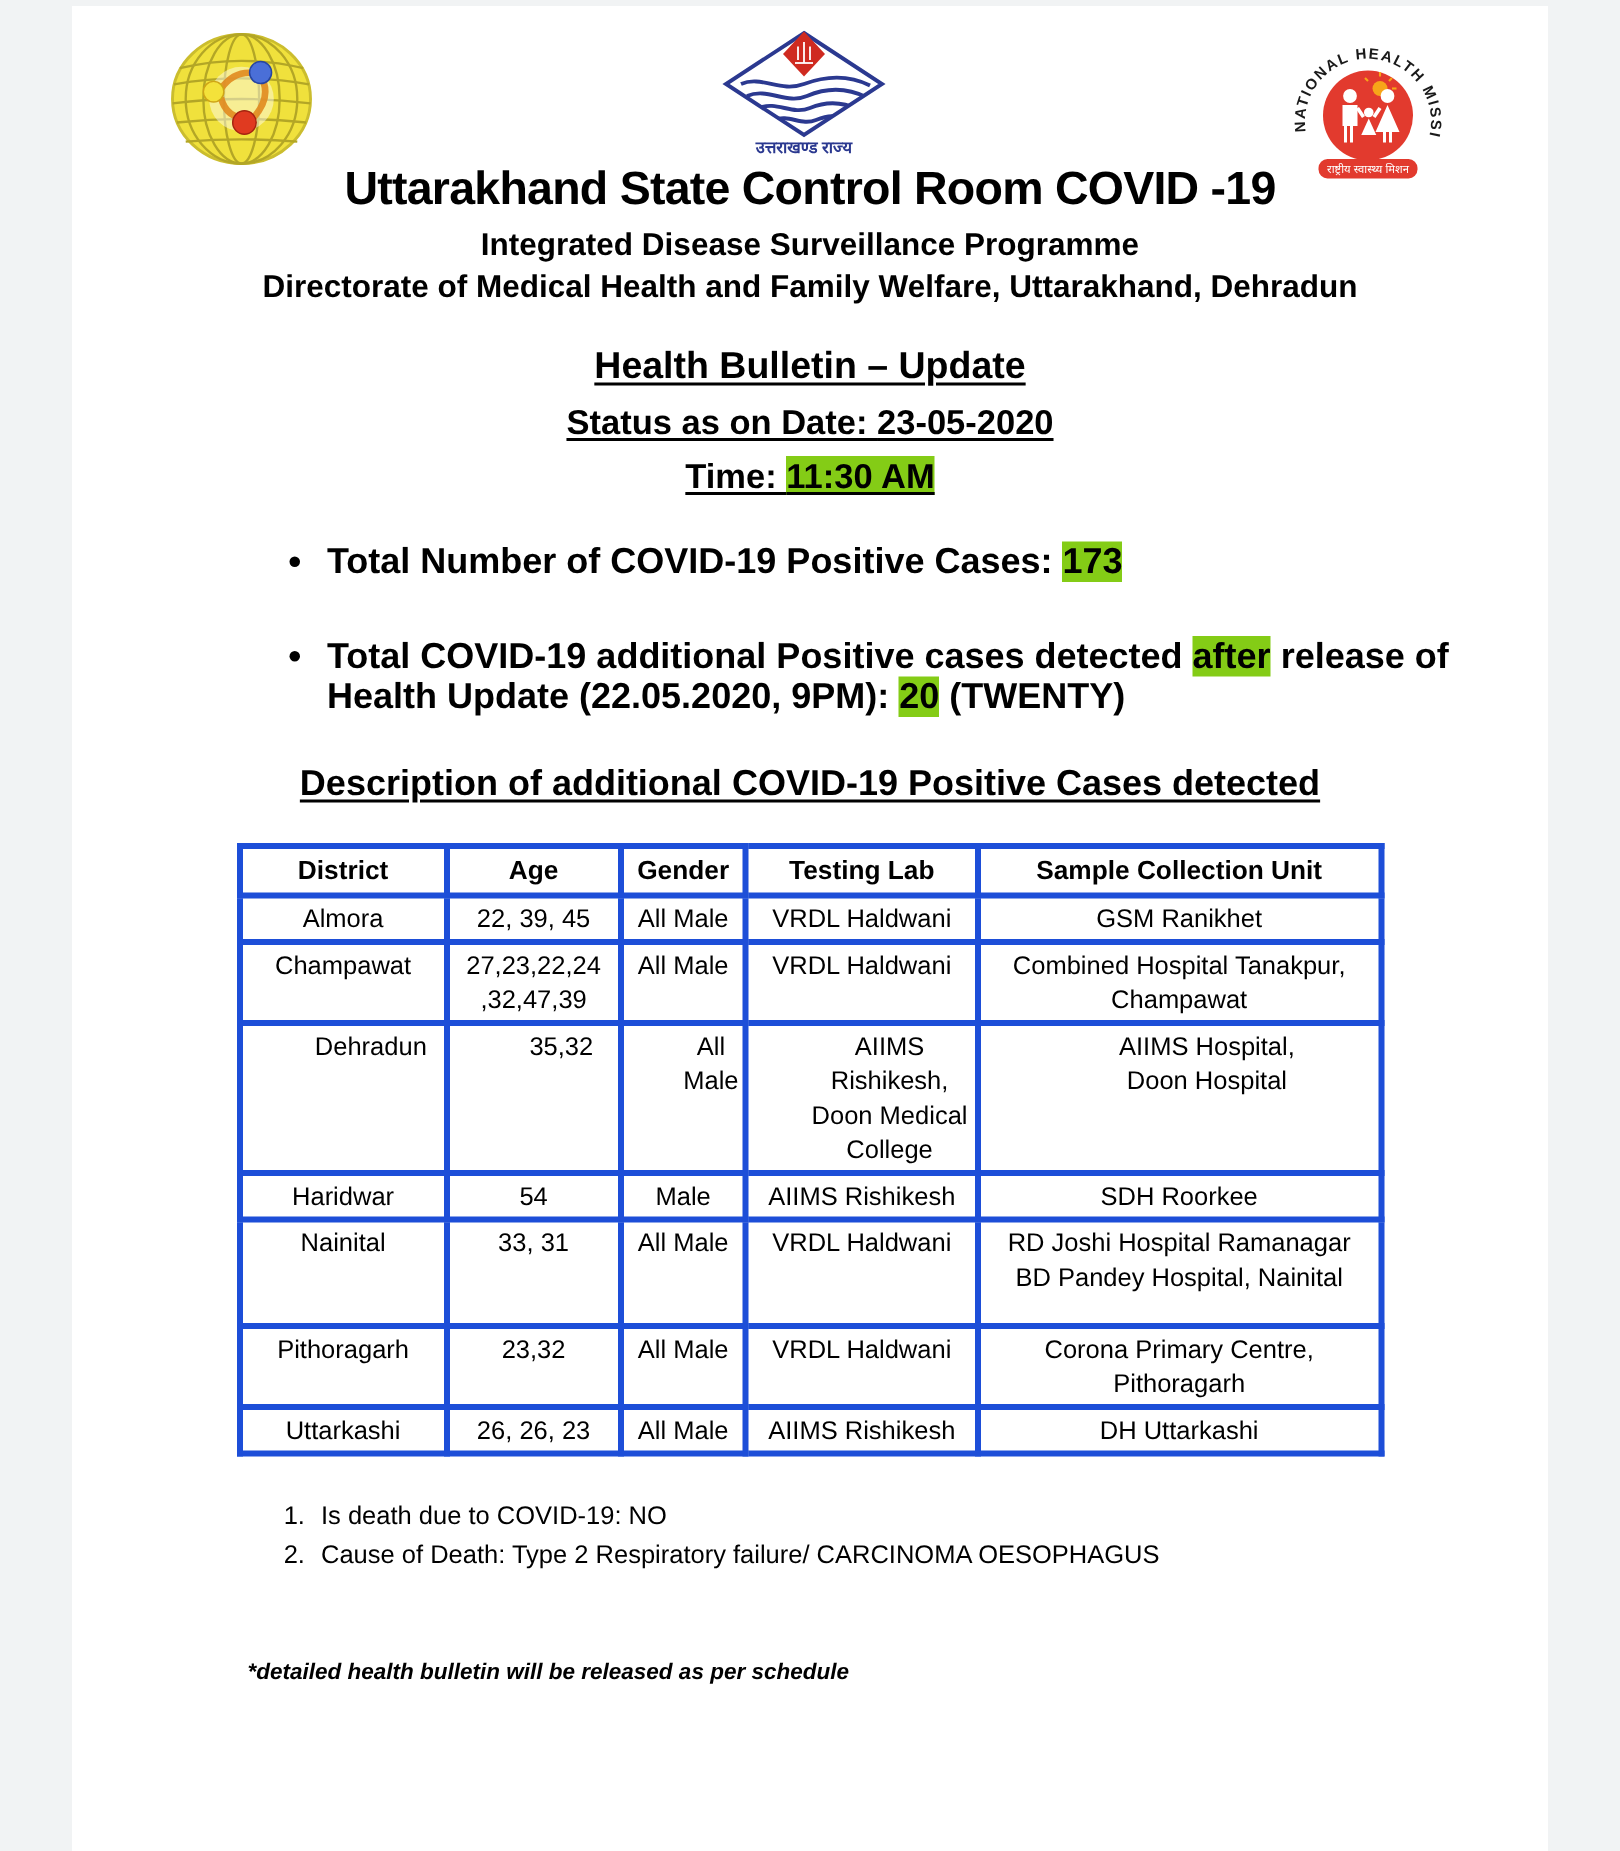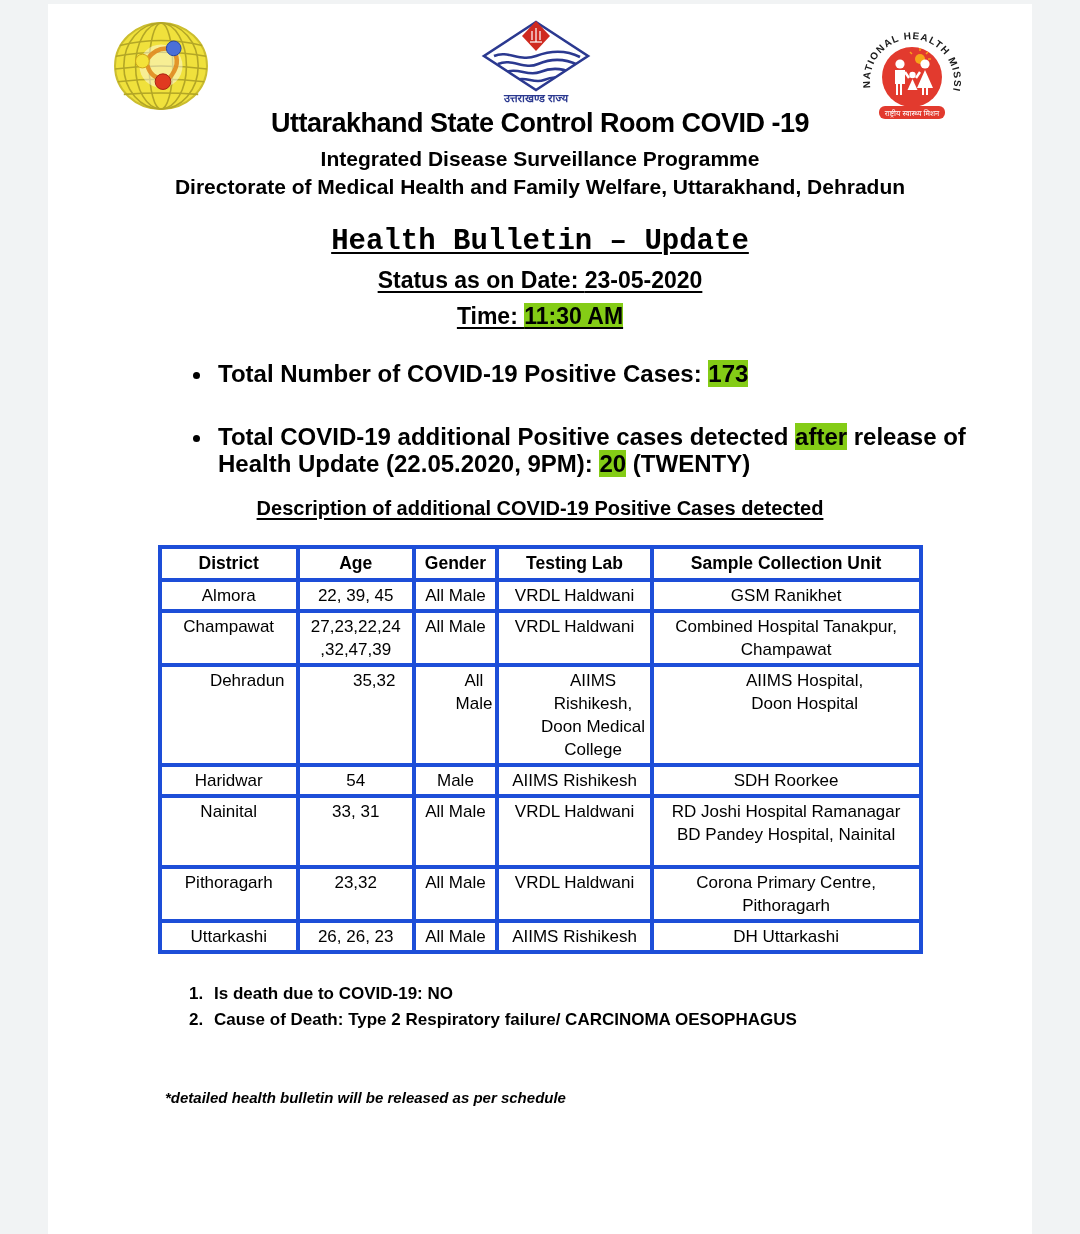--- a/index.html
+++ b/index.html
@@ -8,51 +8,51 @@
   .page {
     width: 984px; margin: 4px auto 0; background:#fff; min-height: 1230px;
     padding-top: 16px; position: relative;
   }
   
   .logo-row { display:flex; justify-content:space-between; align-items:flex-start;
               padding: 0 70px 0 64px; height: 100px; }
   .logo { display:flex; flex-direction:column; align-items:center; }
   .uk-caption { color:#2b3990; font-size:11px; font-weight:bold; margin-top:-2px; }
   
-  .title { text-align:center; font-size:27px; font-weight:bold; margin-top:-12px; letter-spacing:-0.5px; }
+  .title { text-align:center; font-size:31px; font-weight:bold; margin-top:-12px; letter-spacing:-0.5px; }
   .sub1  { text-align:center; font-size:21px; font-weight:bold; margin-top:8px; }
   .sub2  { text-align:center; font-size:21px; font-weight:bold; margin-top:4px; }
   .bulletin { text-align:center; margin-top:26px; }
-  .bulletin .line1 { font-size:29px; font-weight:bold;font-family:Liberation Mono, monospace; }
+  .bulletin .line1 { font-size:25px; font-weight:bold; }
   .bulletin .line2, .bulletin .line3 { font-size:23px; font-weight:bold; margin-top:9px; }
   .u { text-decoration: underline; text-decoration-thickness: 2px; text-underline-offset: 3px; }
   .hl { background:#84cc16; }
   
   .bullets { margin: 30px 0 0 166px; max-width: 752px; list-style: disc; }
   .bullets li { font-size:24px; font-weight:bold; line-height:27px; padding-left: 4px; }
   .bullets li + li { margin-top: 36px; }
   
-  .desc-heading { text-align:center; font-size:20px; font-weight:bold; margin-top:20px; }
+  .desc-heading { text-align:center; font-size:24px; font-weight:bold; margin-top:31px; }
   table.cases { border-collapse: collapse; width: 765px; margin: 25px auto 0; border: 2px solid #000; }
   table.cases th, table.cases td { border: 4px solid #1d4ed8; text-align:center; font-size:17px;
       white-space: pre-line; padding: 2px 3px; }
   table.cases th { font-weight:bold; height: 33px; vertical-align: middle; font-size:17.5px; }
   table.cases td { vertical-align: top; line-height: 23px; }
   tbody tr:nth-child(1) td { height: 27px; }
   tbody tr:nth-child(2) td { height: 48px; }
   tbody tr:nth-child(3) td { height: 71px; padding-left: 40px; }
   tbody tr:nth-child(4) td { height: 26px; }
   tbody tr:nth-child(5) td { height: 71px; }
   tbody tr:nth-child(6) td { height: 48px; }
   tbody tr:nth-child(7) td { height: 27px; }
   
   .note { margin: 27px 0 0 85px; width: 845px; font-size:17.5px; line-height:29px; }
   .note-label { font-weight:bold; text-decoration:underline; text-decoration-thickness:2px; margin-right:7px; }
   .note ol { margin-top: 3px; padding-left: 75px; }
-  .note ol li { font-weight: bold; font-size:17px; line-height:26px; padding-left:6px; }
+  .note ol li { font-weight: normal; font-size:17px; line-height:26px; padding-left:6px; }
   
   .footnote { margin: 56px 0 0 117px; font-size:15px; font-weight:bold; font-style:italic; }
 </style>
 </head>
 <body>
 
 <div class="page">
 
   <div class="logo-row">
 

